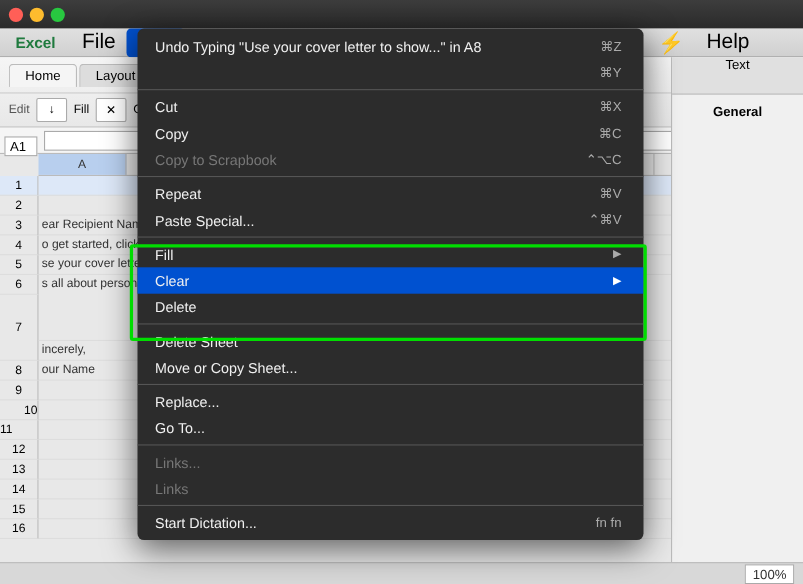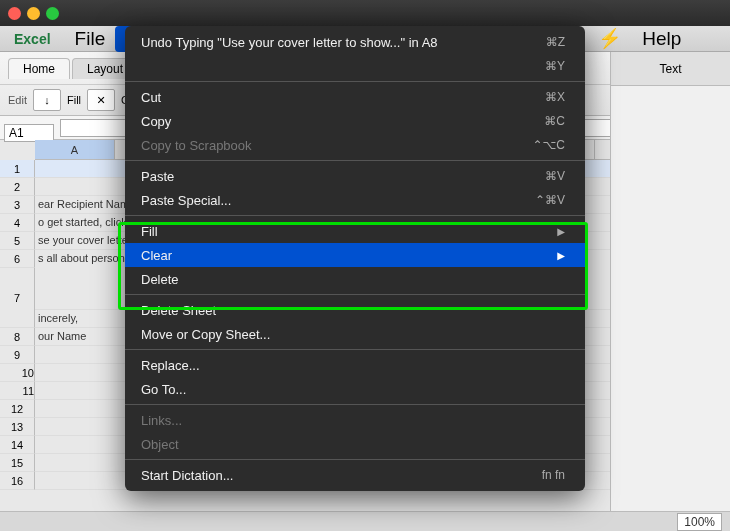--- a/index.html
+++ b/index.html
@@ -132,21 +132,21 @@
       top: 116px; left: 0; right: 0;
       height: 24px;
       background: #f5f5f5;
       border-bottom: 1px solid #bbb;
       display: flex;
       align-items: center;
       padding: 0 4px;
     }
 
     .cell-ref-box {
-      width: 50px;
+      width: 30px;
       height: 18px;
       border: 1px solid #aaa;
       background: white;
       font-size: 12px;
       padding: 0 4px;
       margin-right: 6px;
       display: flex;
       align-items: center;
       margin-top: 10px;
     }
@@ -190,21 +190,21 @@
       bottom: 0;
       background: #f0f0f0;
       border-left: 1px solid #bbb;
     }
 
     .right-panel-header {
       height: 34px;
       background: #e0e0e0;
       border-bottom: 1px solid #bbb;
       display: flex;
-      align-items: center;
+      align-items: flex-start;
       justify-content: center;
       font-size: 12px;
     }
 
     .right-panel-content {
       padding: 8px;
     }
 
     .format-text-label {
       font-size: 12px;
@@ -376,21 +376,21 @@
     <div style="height:18px;border-bottom:1px solid #ddd;border-right:1px solid #bbb;text-align:center;font-size:11px;line-height:18px;background:#dde8f8;">1</div>
     <div style="height:18px;border-bottom:1px solid #ddd;border-right:1px solid #bbb;text-align:center;font-size:11px;line-height:18px;">2</div>
     <div style="height:18px;border-bottom:1px solid #ddd;border-right:1px solid #bbb;text-align:center;font-size:11px;line-height:18px;">3</div>
     <div style="height:18px;border-bottom:1px solid #ddd;border-right:1px solid #bbb;text-align:center;font-size:11px;line-height:18px;">4</div>
     <div style="height:18px;border-bottom:1px solid #ddd;border-right:1px solid #bbb;text-align:center;font-size:11px;line-height:18px;">5</div>
     <div style="height:18px;border-bottom:1px solid #ddd;border-right:1px solid #bbb;text-align:center;font-size:11px;line-height:18px;">6</div>
     <div style="height:60px;border-bottom:1px solid #ddd;border-right:1px solid #bbb;text-align:center;font-size:11px;line-height:60px;">7</div>
     <div style="height:18px;border-bottom:1px solid #ddd;border-right:1px solid #bbb;text-align:center;font-size:11px;line-height:18px;">8</div>
     <div style="height:18px;border-bottom:1px solid #ddd;border-right:1px solid #bbb;text-align:center;font-size:11px;line-height:18px;">9</div>
     <div style="height:18px;border-bottom:1px solid #ddd;border-right:1px solid #bbb;text-align:right;font-size:11px;line-height:18px;">10</div>
-    <div style="height:18px;border-bottom:1px solid #ddd;border-right:1px solid #bbb;text-align:right;font-size:11px;line-height:18px;">11</div>
+    <div style="height:18px;border-bottom:1px solid #ddd;border-right:1px solid #bbb;text-align:left;font-size:11px;line-height:18px;">11</div>
     <div style="height:18px;border-bottom:1px solid #ddd;border-right:1px solid #bbb;text-align:center;font-size:11px;line-height:18px;">12</div>
     <div style="height:18px;border-bottom:1px solid #ddd;border-right:1px solid #bbb;text-align:center;font-size:11px;line-height:18px;">13</div>
     <div style="height:18px;border-bottom:1px solid #ddd;border-right:1px solid #bbb;text-align:center;font-size:11px;line-height:18px;">14</div>
     <div style="height:18px;border-bottom:1px solid #ddd;border-right:1px solid #bbb;text-align:center;font-size:11px;line-height:18px;">15</div>
     <div style="height:18px;border-bottom:1px solid #ddd;border-right:1px solid #bbb;text-align:center;font-size:11px;line-height:18px;">16</div>
   </div>
 
   <div style="position:absolute;top:20px;left:35px;right:120px;bottom:0;overflow:hidden;">
     <div style="background:#dde8f8;height:18px;border-bottom:1px solid #ddd;display:flex;">
       <div style="width:220px;border-right:1px solid #ddd;font-size:11px;padding:2px 3px;"></div>
@@ -434,20 +434,23 @@
     <div style="height:18px;border-bottom:1px solid #ddd;"></div>
     <div style="height:18px;border-bottom:1px solid #ddd;"></div>
     <div style="height:18px;border-bottom:1px solid #ddd;"></div>
   </div>
 </div>
 
 <div class="right-panel">
   <div class="right-panel-header">
     <span>Text</span>
   </div>
+  <div class="right-panel-content">
+    <div class="format-text-label">General</div>
+  </div>
 </div>
 
 <div class="dropdown-overlay">
 
   <div class="dropdown-item">
     <span>Undo Typing "Use your cover letter to show..." in A8</span>
     <span class="shortcut">⌘Z</span>
   </div>
   <div class="dropdown-item">
     <span class="shortcut">⌘Y</span>
@@ -462,21 +465,21 @@
     <span>Copy</span>
     <span class="shortcut">⌘C</span>
   </div>
   <div class="dropdown-item disabled">
     <span>Copy to Scrapbook</span>
     <span class="shortcut">⌃⌥C</span>
   </div>
   <div class="dropdown-separator"></div>
 
   <div class="dropdown-item">
-    <span>Paste</span>
+    <span>Repeat</span>
     <span class="shortcut">⌘V</span>
   </div>
   <div class="dropdown-item">
     <span>Paste Special...</span>
     <span class="shortcut">⌃⌘V</span>
   </div>
   <div class="dropdown-separator"></div>
 
   <div class="dropdown-item">
     <span>Fill</span>
@@ -504,21 +507,21 @@
   </div>
   <div class="dropdown-item">
     <span>Go To...</span>
   </div>
   <div class="dropdown-separator"></div>
 
   <div class="dropdown-item disabled">
     <span>Links...</span>
   </div>
   <div class="dropdown-item disabled">
-    <span>Object</span>
+    <span>Links</span>
   </div>
   <div class="dropdown-separator"></div>
 
   <div class="dropdown-item">
     <span>Start Dictation...</span>
     <span class="shortcut">fn fn</span>
   </div>
 </div>
 
 <div class="highlight-group" style="top: 222px; left: 118px; width: 470px; height: 88px;"></div>

